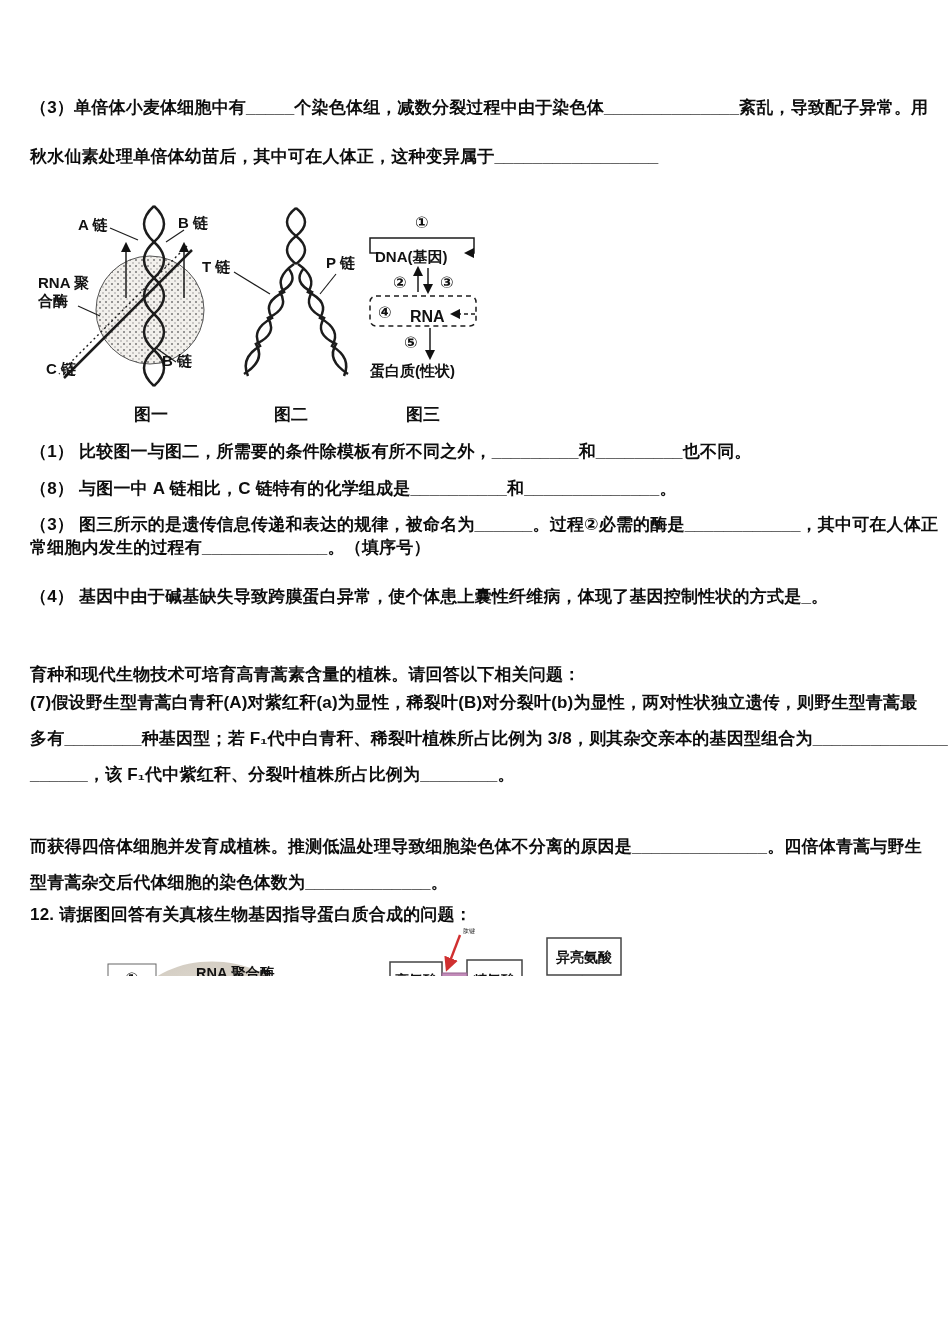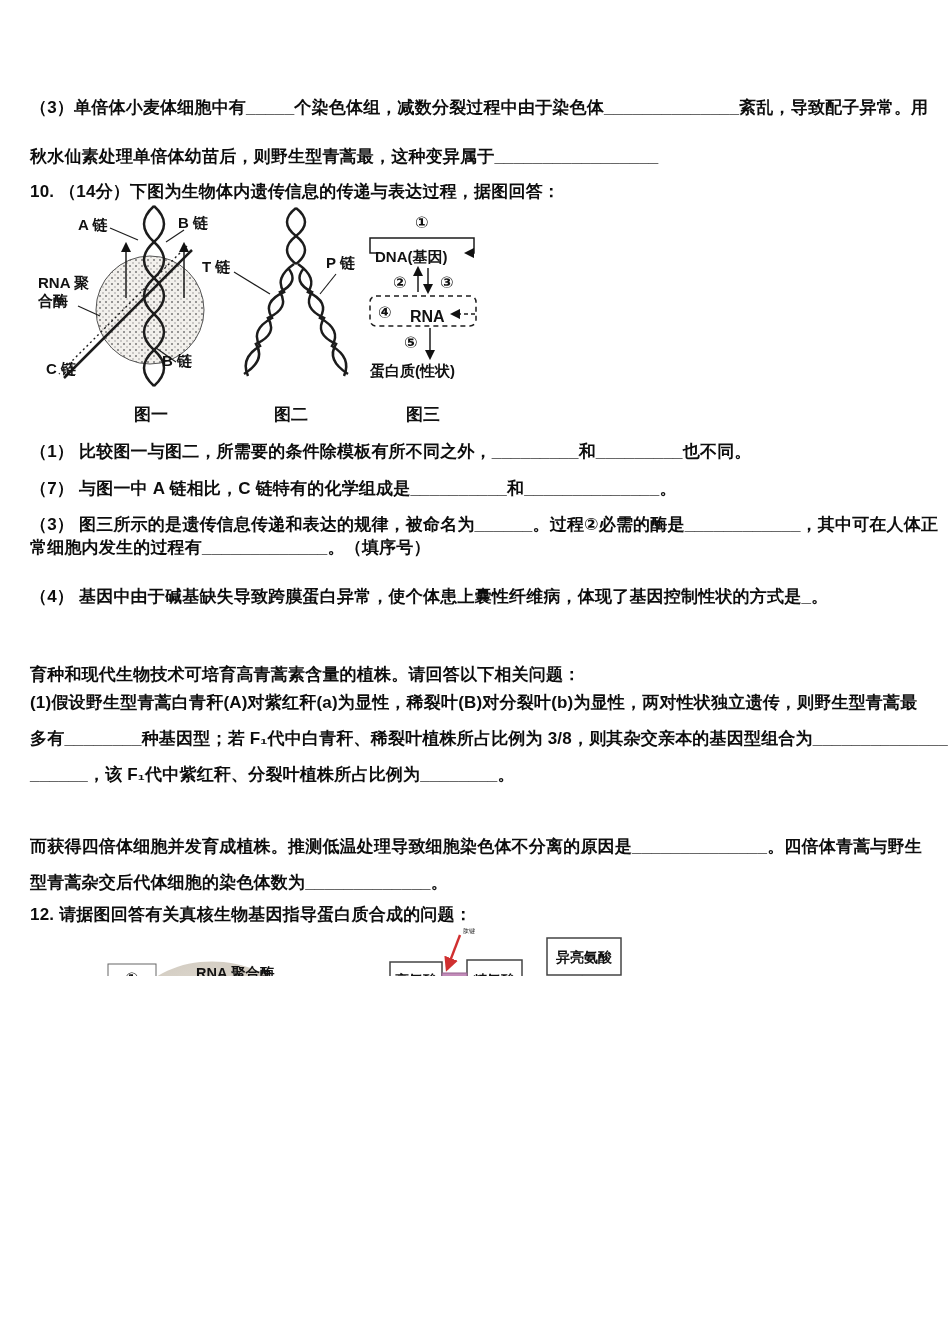--- a/index.html
+++ b/index.html
@@ -13,22 +13,21 @@
   svg .cjk{font-size:15px;}
   svg .capt{font-size:17px;}
   svg .num{font-size:16px;}
 </style>
 </head>
 <body>
 
 <div class="page">
 
   <div class="ln" style="top:96px">（3）单倍体小麦体细胞中有_____个染色体组，减数分裂过程中由于染色体______________紊乱，导致配子异常。用</div>
-  <div class="ln" style="top:145px">秋水仙素处理单倍体幼苗后，则野生型青蒿最，这种变异属于_________________</div>
-  <div class="ln" style="top:180px">10. （14分）下图为生物体内遗传信息的传递与表达过程，据图回答：</div>
+  <div class="ln" style="top:145px">秋水仙素处理单倍体幼苗后，其中可在人体正，这种变异属于_________________</div>
 
   <svg class="figsvg" style="left:38px;top:198px" width="445" height="228" viewBox="0 0 445 228">
     <defs>
       <marker id="mb" viewBox="0 0 10 10" refX="8" refY="5" markerWidth="7" markerHeight="7" orient="auto-start-reverse">
         <path d="M0,0 L10,5 L0,10 z" fill="#111"></path>
       </marker>
       <pattern id="dots" width="6" height="6" patternUnits="userSpaceOnUse">
         <rect width="6" height="6" fill="#f2f0ec"></rect>
         <circle cx="2" cy="2" r="1" fill="#777"></circle>
         <circle cx="5" cy="5" r="0.8" fill="#999"></circle>
@@ -87,26 +86,26 @@
       <text x="372" y="124" style="font-size:16px">RNA</text>
       <line x1="437" y1="116" x2="414" y2="116" stroke="#1c1c1c" stroke-width="1.5" stroke-dasharray="4,3" marker-end="url(#mb)"></line>
       <text class="num" x="366" y="150">⑤</text>
       <line x1="392" y1="130" x2="392" y2="160" stroke="#1c1c1c" stroke-width="1.5" marker-end="url(#mb)"></line>
       <text x="332" y="178" style="font-size:15px">蛋白质(性状)</text>
       <text class="capt" x="368" y="222">图三</text>
     </g>
   </svg>
 
   <div class="ln" style="top:440px">（1） 比较图一与图二，所需要的条件除模板有所不同之外，_________和_________也不同。</div>
-  <div class="ln" style="top:477px">（7） 与图一中 A 链相比，C 链特有的化学组成是__________和______________。</div>
+  <div class="ln" style="top:477px">（8） 与图一中 A 链相比，C 链特有的化学组成是__________和______________。</div>
   <div class="ln" style="top:513px">（3） 图三所示的是遗传信息传递和表达的规律，被命名为______。过程②必需的酶是____________，其中可在人体正</div>
   <div class="ln" style="top:536px">常细胞内发生的过程有_____________。（填序号）</div>
   <div class="ln" style="top:585px">（4） 基因中由于碱基缺失导致跨膜蛋白异常，使个体患上囊性纤维病，体现了基因控制性状的方式是_。</div>
   <div class="ln" style="top:663px">育种和现代生物技术可培育高青蒿素含量的植株。请回答以下相关问题：</div>
-  <div class="ln" style="top:691px">(1)假设野生型青蒿白青秆(A)对紫红秆(a)为显性，稀裂叶(B)对分裂叶(b)为显性，两对性状独立遗传，则野生型青蒿最</div>
+  <div class="ln" style="top:691px">(7)假设野生型青蒿白青秆(A)对紫红秆(a)为显性，稀裂叶(B)对分裂叶(b)为显性，两对性状独立遗传，则野生型青蒿最</div>
   <div class="ln" style="top:727px">多有________种基因型；若 F₁代中白青秆、稀裂叶植株所占比例为 3/8，则其杂交亲本的基因型组合为______________</div>
   <div class="ln" style="top:763px">______，该 F₁代中紫红秆、分裂叶植株所占比例为________。</div>
   <div class="ln" style="top:871px">型青蒿杂交后代体细胞的染色体数为_____________。</div>
   <div class="ln" style="top:835px">而获得四倍体细胞并发育成植株。推测低温处理导致细胞染色体不分离的原因是______________。四倍体青蒿与野生</div>
   <div class="ln" style="top:903px">12. 请据图回答有关真核生物基因指导蛋白质合成的问题：</div>
 
   <svg class="figsvg" style="left:58px;top:952px" width="292" height="212" viewBox="0 0 292 212">
     <path d="M142,10 C200,4 252,42 256,92 C259,138 222,180 162,192 C108,202 54,178 44,128 C35,80 80,16 142,10 Z" fill="url(#blobGrad)"></path>
     <g stroke="#584f9c" stroke-width="3" fill="none">
       <path d="M0,66 Q11,50 22,66 Q33,82 44,66 Q55,50 66,66 Q77,82 88,66"></path>

